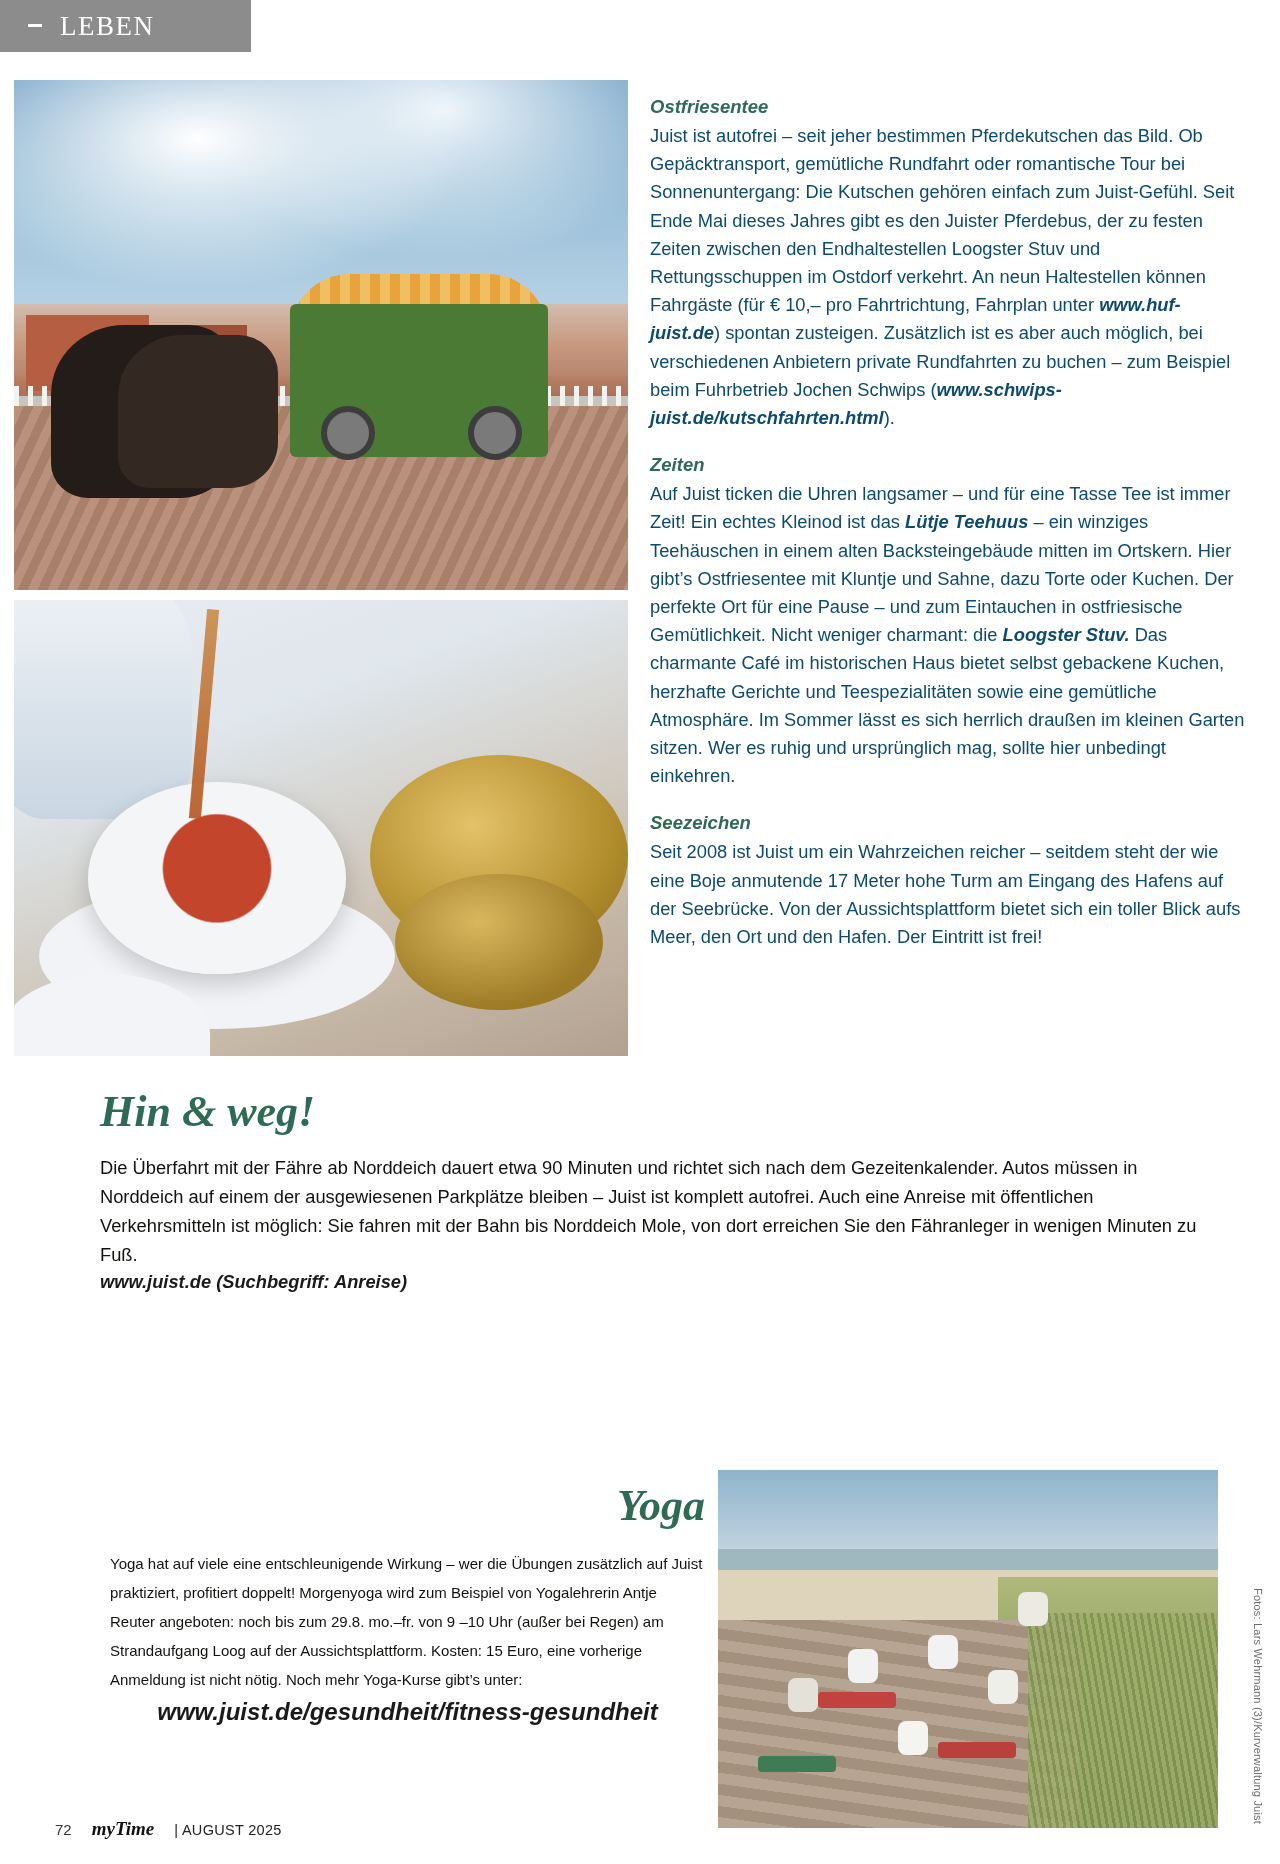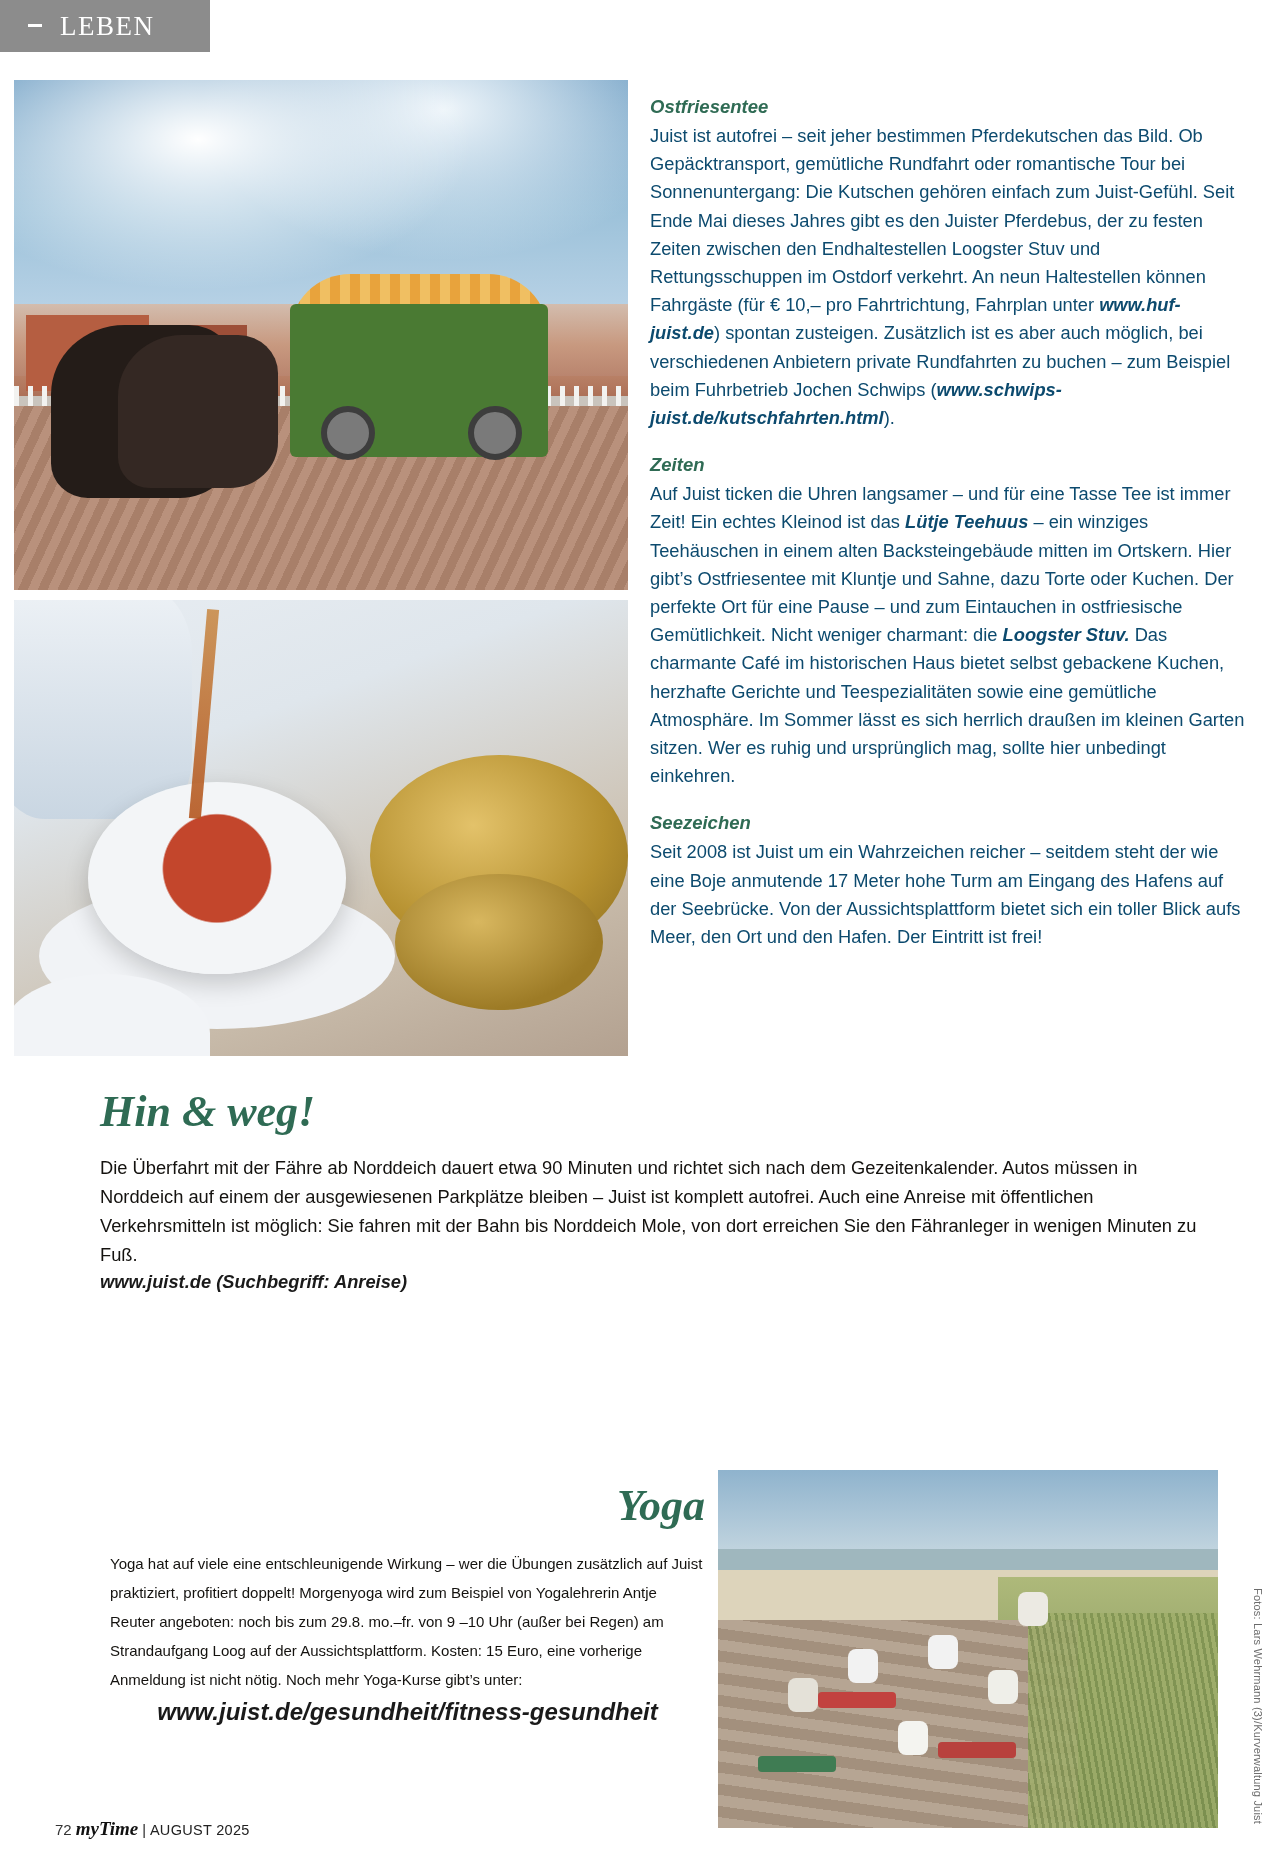--- a/index.html
+++ b/index.html
@@ -11,21 +11,21 @@
     font-family: "Liberation Sans", sans-serif;
     color: #1a1a1a;
     position: relative;
     overflow: hidden;
   }
 
   
   .header-tab {
     position: absolute;
     left: 0; top: 0;
-    width: 210px; height: 52px;
+    width: 251px; height: 52px;
     background: #8c8c8c;
     display: flex;
     align-items: center;
     padding-left: 60px;
   }
   .header-tab .label {
     color: #ffffff;
     font-size: 27px;
     letter-spacing: 1.5px;
     font-family: "Liberation Serif", serif;
@@ -216,21 +216,21 @@
     margin-top: 4px;
     text-align: center;
   }
 
   
   .footer {
     position: absolute;
     left: 55px; bottom: 24px;
     display: flex;
     align-items: baseline;
-    gap: 4px;
+    gap: 20px;
   }
   .page-num { font-size: 15px; color: #333; }
   .brand {
     font-family: "Liberation Serif", serif;
     font-style: italic;
     font-weight: bold;
     font-size: 19px;
     color: #111;
   }
   .issue { font-size: 14.5px; color: #222; letter-spacing: .3px; }

